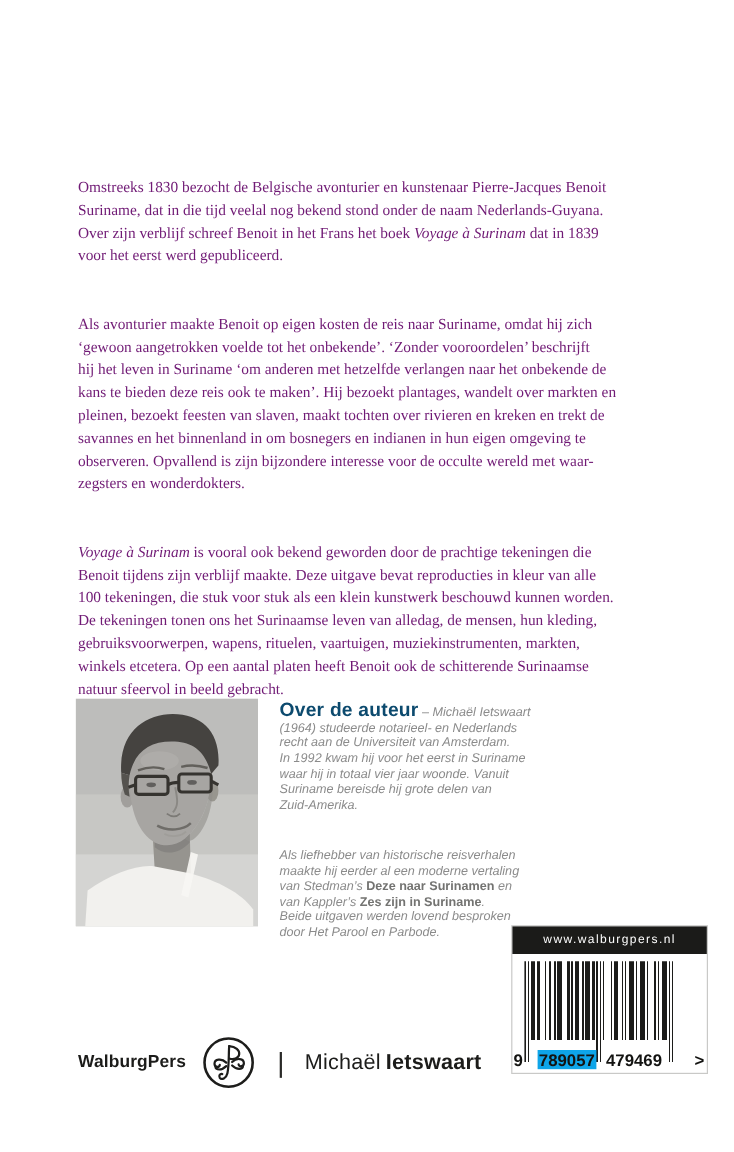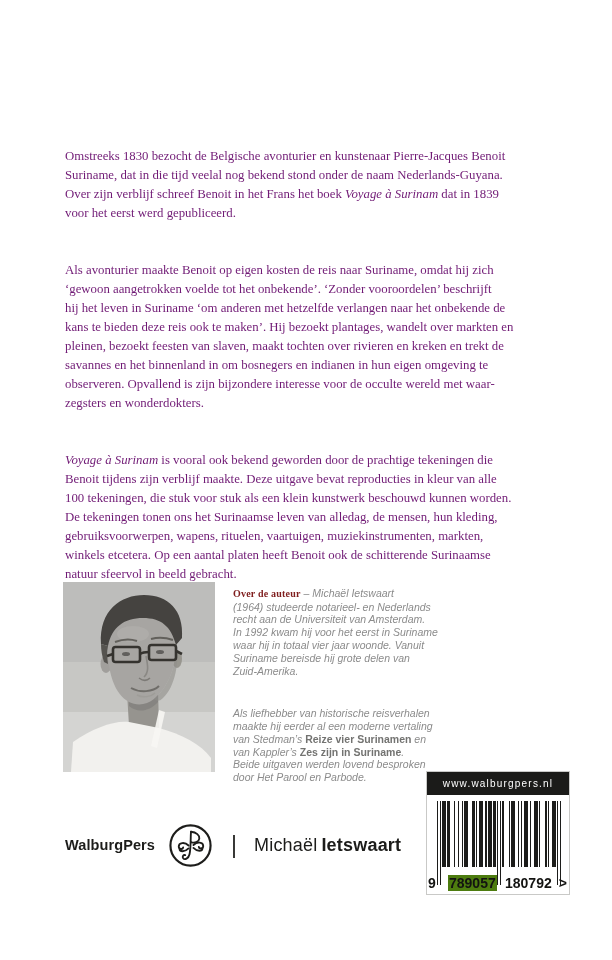--- a/index.html
+++ b/index.html
@@ -23,51 +23,51 @@
   .author-photo {
     position:absolute; left:63px; top:582px; width:152px; height:190px;
   }
   .bio {
     position:absolute; left:233px; top:574px; width:234px;
     font-size:10.5px; line-height:12.8px; color:#8b8b8b;
     font-style:italic; white-space:pre-line;
   }
   .bio .block2 { margin-top:17px; }
   .bio-heading {
-    font-style:normal; font-weight:bold; color:#7f1d1d;
-    font-size:10px; letter-spacing:0.2px;font-family:Liberation Serif, serif;
+    font-style:normal; font-weight:bold; color:#0c4a6e;
+    font-size:16px; letter-spacing:0.2px;
   }
   .bio-dash { font-style:normal; color:#8b8b8b; }
   .bio-book-title { font-style:normal; font-weight:bold; color:#737371; }
 
   
   .barcode-label {
-    position:absolute; left:426px; top:771px; width:144px; height:124px;
+    position:absolute; left:426px; top:771px; width:164px; height:124px;
     background:#ffffff; border:1px solid #c9c9c7; box-sizing:border-box;
   }
   .barcode-header {
     height:23px; background:#1b1b19; color:#ffffff;
     display:flex; align-items:center; justify-content:center;
     font-size:10px; letter-spacing:1.2px;
   }
   .barcode-body { position:relative; height:99px; }
   .barcode-bars { position:absolute; left:10px; top:6px; width:124px; height:84px; }
   .barcode-digits {
     position:absolute; left:0; right:0; bottom:3px; height:16px;
     font-weight:bold; font-size:14px; color:#131311;
   }
   .barcode-digits span { position:absolute; bottom:0; }
   .d-lead  { left:1px; }
-  .d-g1    { left:21px; background:#4d7c0f; padding:0 1px; }
+  .d-g1    { left:21px; background:#0ea5e9; padding:0 1px; }
   .d-g2    { left:77px; background:#ffffff; padding:0 1px; }
   .d-arrow { right:2px; }
 
   
   .footer {
-    position:absolute; left:65px; top:818px; height:54px;
+    position:absolute; left:65px; top:858px; height:54px;
     display:flex; align-items:center; color:#1c1c1a;
   }
   .publisher-name { font-weight:bold; font-size:14.5px; letter-spacing:0.1px; }
   .publisher-logo { width:47px; height:47px; margin:0 17px 0 12px; }
   .footer-separator { font-size:23px; font-weight:300; color:#2a2a28; }
   .footer-author { margin-left:17px; font-size:18px; letter-spacing:0.2px; }
   .footer-author .first { font-weight:normal; margin-right:4px; }
   .footer-author .last { font-weight:bold; }
 </style>
 </head>
@@ -141,21 +141,21 @@
   <div class="bio">
     <div class="block1"><span class="bio-heading">Over de auteur</span><span class="bio-dash"> – </span><span>Michaël Ietswaart
 (1964) studeerde notarieel- en Nederlands
 recht aan de Universiteit van Amsterdam.
 In 1992 kwam hij voor het eerst in Suriname
 waar hij in totaal vier jaar woonde. Vanuit
 Suriname bereisde hij grote delen van
 Zuid-Amerika.</span></div>
     <div class="block2"><span>Als liefhebber van historische reisverhalen
 maakte hij eerder al een moderne vertaling
-van Stedman’s </span><span class="bio-book-title">Reize vier Surinamen</span><span> en
+van Stedman’s </span><span class="bio-book-title">Deze naar Surinamen</span><span> en
 van Kappler’s </span><span class="bio-book-title">Zes zijn in Suriname</span><span>.
 Beide uitgaven werden lovend besproken
 door Het Parool en Parbode.</span></div>
   </div>
 
   <div class="barcode-label">
     <div class="barcode-header">www.walburgpers.nl</div>
     <div class="barcode-body">
       <svg class="barcode-bars" viewBox="0 0 95 60" preserveAspectRatio="none" shape-rendering="crispEdges">
         <g fill="#1c1c1a">
@@ -187,21 +187,21 @@
             <rect x="83" y="0" width="1" height="47"></rect>
           <rect x="85" y="0" width="1" height="47"></rect>
             <rect x="88" y="0" width="3" height="47"></rect>
           <rect x="92" y="0" width="1" height="60"></rect>
             <rect x="94" y="0" width="1" height="60"></rect>
         </g>
       </svg>
       <div class="barcode-digits">
         <span class="d-lead">9</span>
         <span class="d-g1">789057</span>
-        <span class="d-g2">180792</span>
+        <span class="d-g2">479469</span>
         <span class="d-arrow">&gt;</span>
       </div>
     </div>
   </div>
 
   <div class="footer">
     <span class="publisher-name">WalburgPers</span>
     <svg class="publisher-logo" viewBox="0 0 48 48" role="img">
       <circle cx="24" cy="24" r="20.5" stroke="#1d1d1b" stroke-width="2.2" fill="none"></circle>
       <g stroke="#1d1d1b" stroke-width="1.9" fill="none" stroke-linecap="round">

